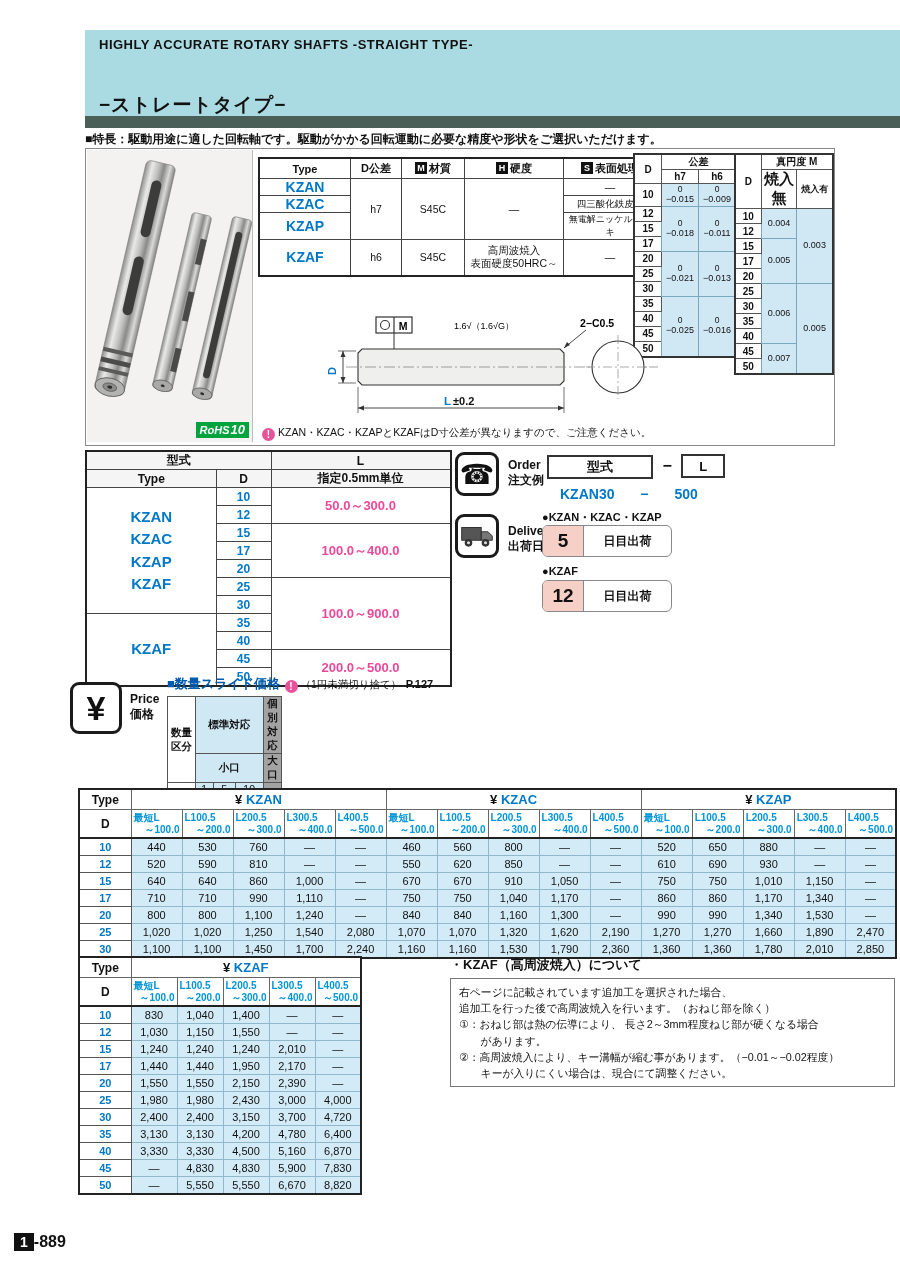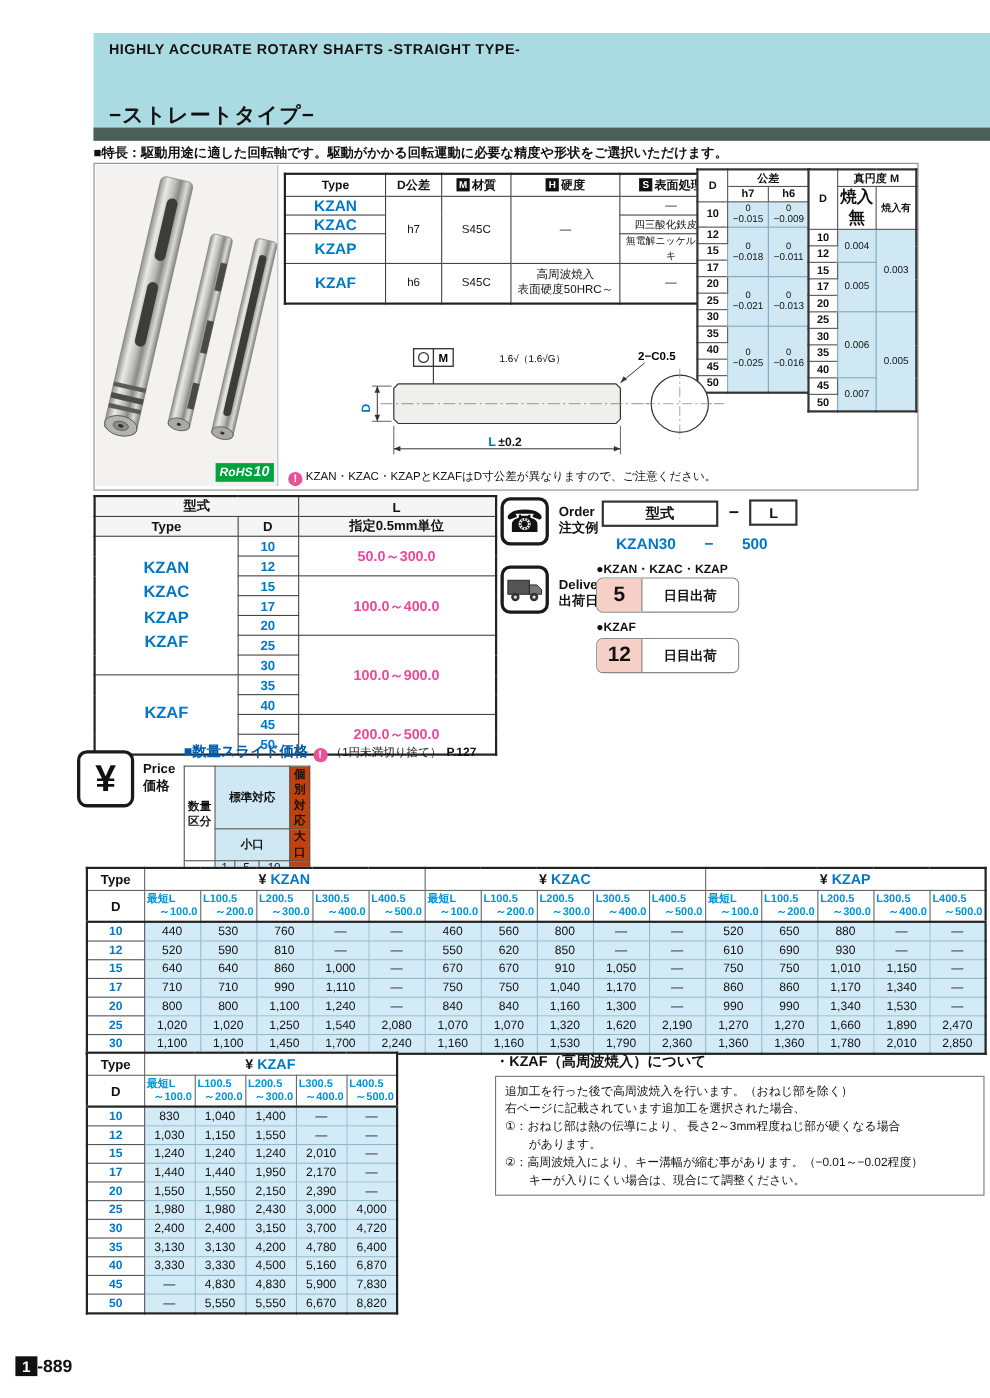--- a/index.html
+++ b/index.html
@@ -74,21 +74,21 @@
 
   
   .priceblk{position:absolute;left:70px;top:672px;}
   .ptitle{font-size:13px;font-weight:bold;color:#005bac;}
   .ptnote{font-size:10.5px;color:#111;font-weight:normal;}
   .ppage{font-size:11px;font-weight:bold;color:#111;}
   .qty{border-collapse:collapse;border:1.5px solid #333;margin-top:4px;}
   .qty th,.qty td{border:1px solid #555;font-size:10.5px;text-align:center;padding:0 3px;}
   .qty th.lab{background:#fff;font-weight:bold;width:62px;height:16px;}
   .qty .bl{background:#cfe8f4;}
-  .qty .pk{background:#c2410c;}
+  .qty .pk{background:#a3a3a3;}
   .qty td{height:16px;}
   .qfoot{font-size:10px;text-align:right;margin-top:2px;}
 
   
   .price{border-collapse:collapse;table-layout:fixed;border:2px solid #222;background:#fff;}
   .price th,.price td{border:1px solid #666;padding:0;text-align:center;overflow:hidden;white-space:nowrap;}
   .price thead th{background:#fff;}
   .price .series-h{font-size:13px;font-weight:bold;height:19px;}
   .price .yen{color:#111;}
   .price .sname{color:#0078c8;}
@@ -867,22 +867,22 @@
           <td class="v">5,550</td>
           <td class="v">6,670</td>
           <td class="v">8,820</td>
         </tr>
       </tbody>
     </table>
 
   <div class="kzafnote">
     <div class="note-title">・KZAF（高周波焼入）について</div>
     <div class="notebox" id="kzafNoteBox">
+        <div>右ページに記載されています追加工を選択された場合、</div>
         <div>追加工を行った後で高周波焼入を行います。（おねじ部を除く）</div>
-        <div>右ページに記載されています追加工を選択された場合、</div>
         <div>①：おねじ部は熱の伝導により、 長さ2～3mm程度ねじ部が硬くなる場合</div>
         <div>　　があります。</div>
         <div>②：高周波焼入により、キー溝幅が縮む事があります。（−0.01～−0.02程度）</div>
         <div>　　キーが入りにくい場合は、現合にて調整ください。</div>
       </div>
   </div>
 
   <div class="footer">
     <span class="pgbox">1</span><span class="pgnum">-889</span>
   </div>

